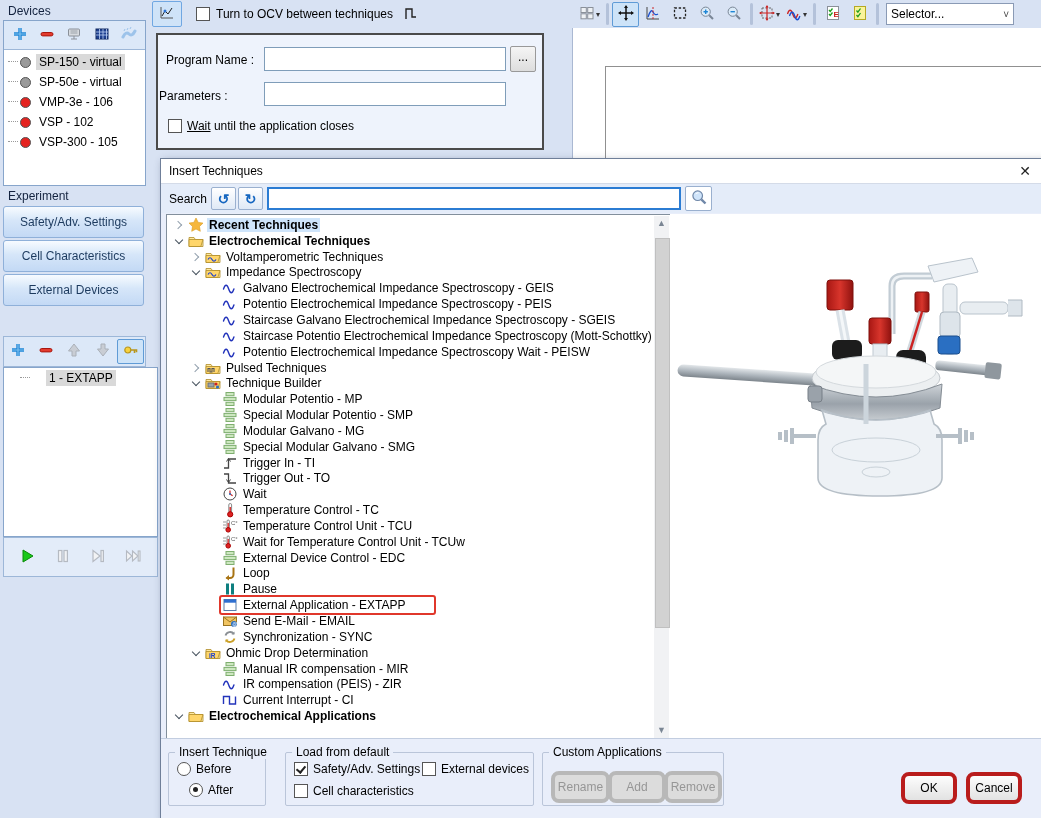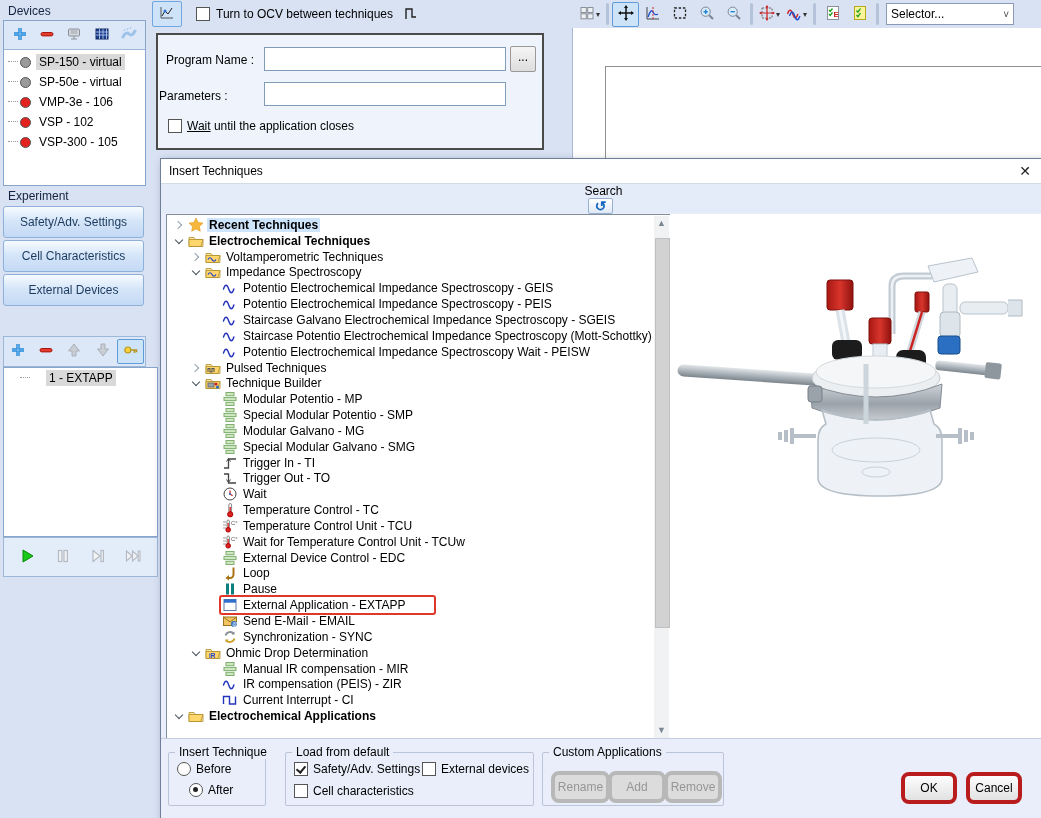--- a/index.html
+++ b/index.html
@@ -61,21 +61,21 @@
                 align-items:center;margin-left:4px;padding:0 4px;}
   .selector-box .sv{flex:1;}
   .selector-box .chev-dn-big{color:#444;font-size:10px;}
   
   .dialog{position:absolute;left:160px;top:158px;width:881px;height:660px;background:#e9eefa;
           border:1px solid #6f7f99;box-shadow:3px 3px 8px rgba(40,50,80,.45);}
   .dlg-title{position:absolute;left:0;top:0;right:0;height:24px;background:#fff;border-bottom:1px solid #d4dbe8;
              display:flex;align-items:center;padding:0 8px;}
   .dlg-title .t{flex:1;}
   .dlg-close{width:18px;height:18px;display:flex;align-items:center;justify-content:center;font-size:14px;color:#222;}
-  .dlg-search{position:absolute;left:0;top:25px;right:0;height:29px;background:#e4ecf9;display:flex;align-items:center;flex-direction:column;}
+  .dlg-search{position:absolute;left:0;top:25px;right:0;height:29px;background:#e4ecf9;display:flex;align-items:center;}
   .srch-lbl{margin-left:8px;margin-right:4px;}
   .srch-btn{width:23px;height:21px;border:1px solid #9ab0cf;background:linear-gradient(#fff,#dfe9f6);
             border-radius:2px;display:flex;align-items:center;justify-content:center;margin-right:2px;
             color:#1566c0;font-weight:bold;font-size:14px;line-height:1;}
   .srch-input{width:410px;height:19px;background:#fff;border:2px solid #2b7cd3;margin-left:2px;}
   .srch-mag{width:25px;height:23px;border:1px solid #9ab0cf;background:#fff;border-radius:2px;
             display:flex;align-items:center;justify-content:center;margin-left:4px;}
   .dlg-tree{position:absolute;left:5px;top:55px;width:503px;height:524px;background:#fff;
             border:1px solid #828f9c;overflow:hidden;}
   .treerows{position:absolute;left:1px;top:2px;right:16px;bottom:0;overflow:hidden;}
@@ -462,21 +462,21 @@
 
           <div class="trow">
             <span style="display: inline-block; width: 38px; flex: 0 0 auto;"></span>
             <span class="chev"></span>
             <span class="rowbox">
               <span class="ticon">
                 <svg width="16" height="16" viewBox="0 0 16 16">
                   <path d="M1.5 9c1.6-5 3.6-5 5.2 0s3.6 5 5.2 0" stroke="#2233bb" fill="none" stroke-width="1.4" stroke-linecap="round"></path>
                 </svg>
               </span>
-              <span class="tlabel">Potentio Electrochemical Impedance Spectroscopy - GEIS</span>
+              <span class="tlabel">Galvano Electrochemical Impedance Spectroscopy - GEIS</span>
             </span>
           </div>
 
           <div class="trow">
             <span style="display: inline-block; width: 38px; flex: 0 0 auto;"></span>
             <span class="chev"></span>
             <span class="rowbox">
               <span class="ticon">
                 <svg width="16" height="16" viewBox="0 0 16 16">
                   <path d="M1.5 9c1.6-5 3.6-5 5.2 0s3.6 5 5.2 0" stroke="#2233bb" fill="none" stroke-width="1.4" stroke-linecap="round"></path>

